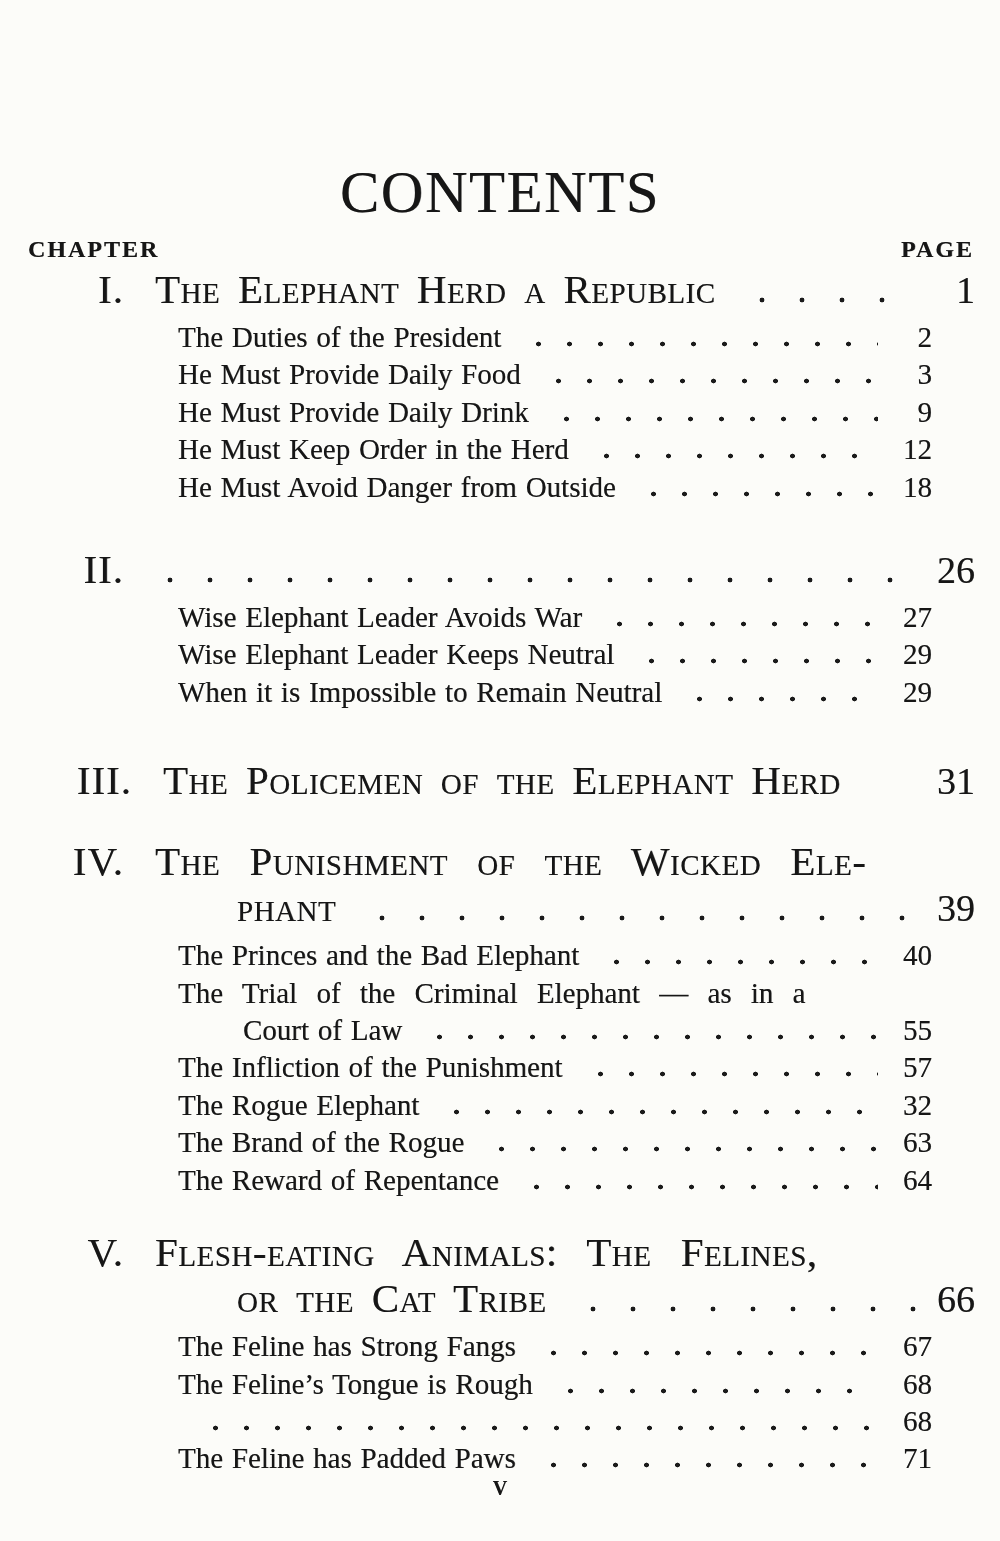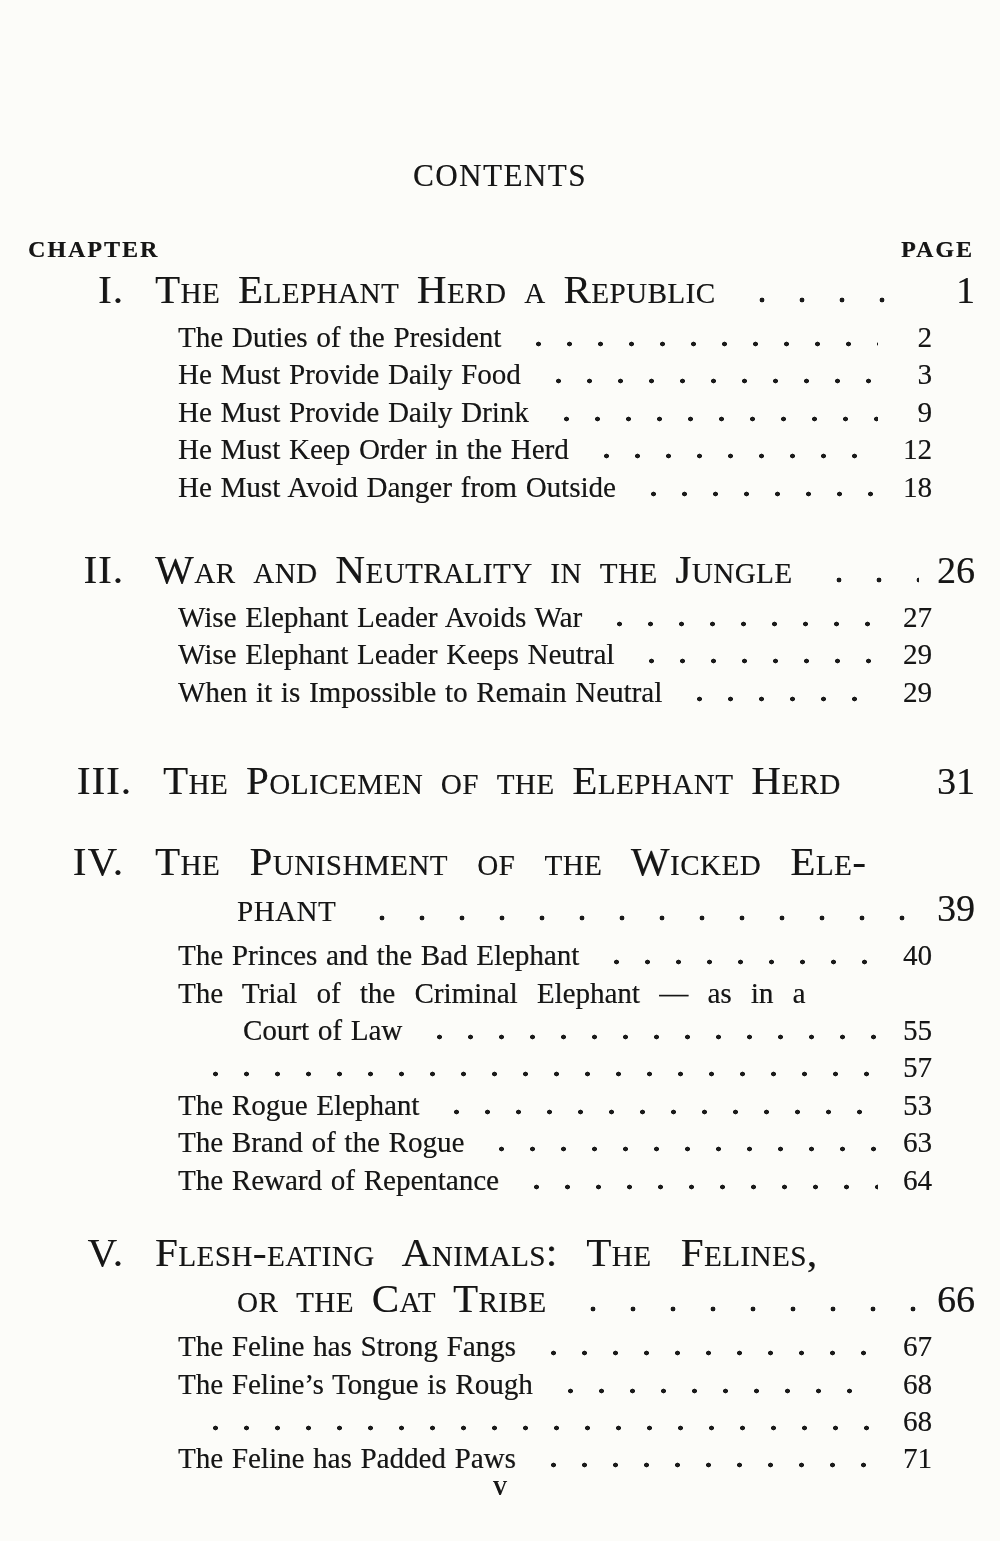--- a/index.html
+++ b/index.html
@@ -14,21 +14,21 @@
     overflow: hidden;
     text-shadow: 0.35px 0.35px 0 rgba(10,10,10,0.5);
   }
 
   
   .doc-title {
     position: absolute;
     top: 158px; left: 0; right: 0;
     margin: 0;
     text-align: center;
-    font-size: 31px;
+    font-size: 59px;
     font-weight: 400;
     letter-spacing: 1.5px;
   }
 
   
   .colhead {
     position: absolute;
     top: 236px; left: 28px; right: 26px;
     display: flex;
     justify-content: space-between;
@@ -165,21 +165,20 @@
         </div>
         <div class="row entry-row">
           <span class="entry-title">He Must Avoid Danger from Outside</span>
           <span class="dots entry-dots"></span>
           <span class="entry-page">18</span>
         </div>
       </section>
       <section class="chapter">
         <div class="row chap-row">
           <span class="chap-num">II.</span>
-          <span class="chap-title">War and Neutrality in the Jungle</span>
           <span class="dots chap-dots"></span>
           <span class="chap-page">26</span>
         </div>
         <div class="row entry-row entries-start">
           <span class="entry-title">Wise Elephant Leader Avoids War</span>
           <span class="dots entry-dots"></span>
           <span class="entry-page">27</span>
         </div>
         <div class="row entry-row">
           <span class="entry-title">Wise Elephant Leader Keeps Neutral</span>
@@ -217,27 +216,28 @@
         </div>
         <div class="row entry-row">
           <span class="entry-title spread2">The Trial of the Criminal Elephant — as in a</span>
         </div>
         <div class="row entry-row cont2">
           <span class="entry-title">Court of Law</span>
           <span class="dots entry-dots"></span>
           <span class="entry-page">55</span>
         </div>
         <div class="row entry-row">
+          <span class="entry-title">The Infliction of the Punishment</span>
           <span class="dots entry-dots"></span>
           <span class="entry-page">57</span>
         </div>
         <div class="row entry-row">
           <span class="entry-title">The Rogue Elephant</span>
           <span class="dots entry-dots"></span>
-          <span class="entry-page">53</span>
+          <span class="entry-page">32</span>
         </div>
         <div class="row entry-row">
           <span class="entry-title">The Brand of the Rogue</span>
           <span class="dots entry-dots"></span>
           <span class="entry-page">63</span>
         </div>
         <div class="row entry-row">
           <span class="entry-title">The Reward of Repentance</span>
           <span class="dots entry-dots"></span>
           <span class="entry-page">64</span>

